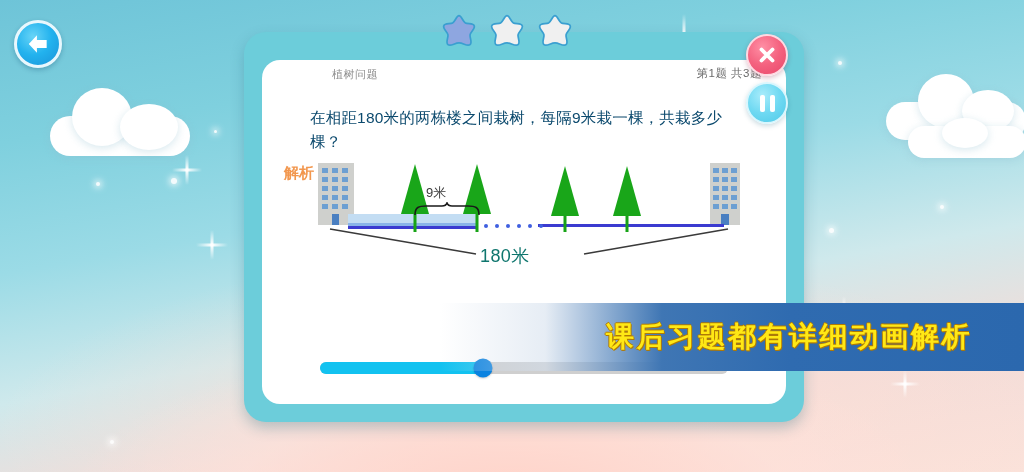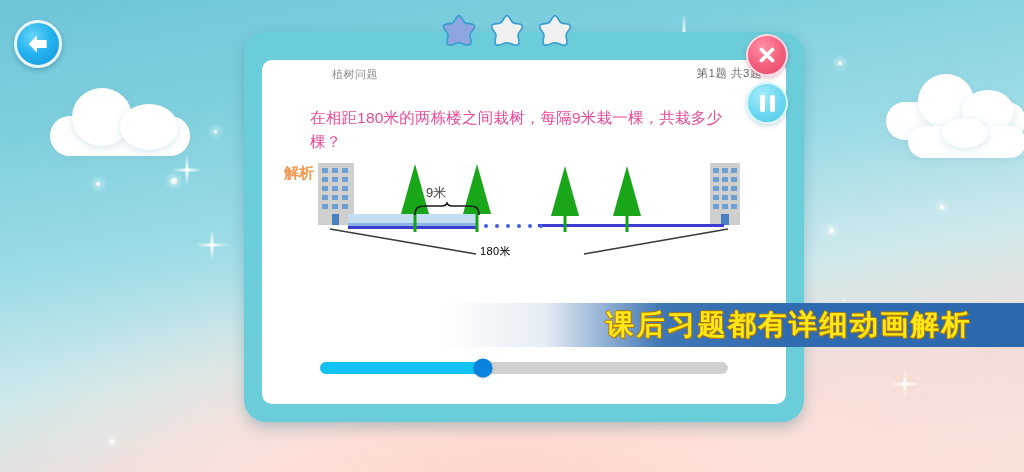--- a/index.html
+++ b/index.html
@@ -42,61 +42,61 @@
   .back-btn svg { width:26px; height:26px; }
 
   
   .card-frame {
     position:absolute; left:244px; top:32px; width:560px; height:390px;
     background:#6ccdda; border-radius:22px;
     box-shadow:0 6px 14px rgba(40,110,130,.30);
   }
   .card-inner {
     position:absolute; left:18px; top:28px; right:18px; bottom:18px;
-    background:#ffffff; border-radius:10px;text-decoration:underline;
+    background:#ffffff; border-radius:18px;text-decoration:underline;
   }
 
   
   .card-head { position:absolute; left:0; right:0; top:0; height:30px; }
   .lesson-title {
     position:absolute; left:70px; top:7px; font-size:11px; color:#8e8e8e; letter-spacing:.5px;
   }
   .q-counter {
     position:absolute; right:24px; top:6px; font-size:11.5px; color:#6b6b6b; letter-spacing:.5px;
   }
 
   
   .stars { position:absolute; left:198px; top:-18px; display:flex; gap:14px; z-index:6; }
   .star { width:34px; height:34px; }
 
   
   .question {
     position:absolute; left:48px; right:42px; top:46px;
-    font-size:15.5px; line-height:1.55; color:#ec4899; letter-spacing:.2px;
+    font-size:15.5px; line-height:1.55; color:#0c4a6e; letter-spacing:.2px;
   }
 
   
   .analysis-label {
     position:absolute; left:22px; top:104px; font-size:15px; font-weight:bold; color:#f2974e;
   }
 
   
   .diagram { position:absolute; left:48px; top:98px; width:450px; height:105px; }
   .bldg { position:absolute; background:#cfd0cd; }
   .bldg .win { position:absolute; background:#6d9fd2; }
   .bldg .door { position:absolute; background:#4a7fc1; }
   .road-base { position:absolute; background:#3b3bd0; }
   .road-hl { position:absolute; background:#c3ddf3; }
   .road-hl2 { position:absolute; background:#8ab4e8; }
   .tree { position:absolute; }
   .tree .trunk { position:absolute; background:#17a317; left:50%; transform:translateX(-50%); width:3px; }
   .brace-label { position:absolute; font-size:13px; color:#3a3a3a; }
   .dots { position:absolute; display:flex; gap:7px; }
   .dots i { width:4px; height:4px; background:#3f5fe0; border-radius:50%; display:block; }
-  .span-label { position:absolute; font-size:11px; color:#000000; letter-spacing:.4px; }
+  .span-label { position:absolute; font-size:18px; color:#0f766e; letter-spacing:.4px; }
 
   
   .formula {
     position:absolute; left:0; right:0; top:210px; text-align:center;
     font-size:16px; color:#5a5a5a; letter-spacing:.6px;
   }
 
   
   .progress-wrap {
     position:absolute; left:58px; right:58px; bottom:30px; height:12px;
@@ -118,21 +118,21 @@
   .pause-btn {
     position:absolute; left:746px; top:82px; width:42px; height:42px; border-radius:50%;
     background:radial-gradient(circle at 38% 30%, #a8ecfb 0%, #6fd9f2 50%, #4ec9e8 100%);
     border:2px solid #d9f6fd; box-shadow:0 2px 5px rgba(20,90,120,.22);
     display:flex; align-items:center; justify-content:center; cursor:pointer; z-index:20;
   }
   .pause-btn .bar { width:5px; height:17px; background:#fff; border-radius:2px; margin:0 2.5px; }
 
   
   .banner {
-    position:absolute; left:440px; top:303px; width:584px; height:44px; z-index:30;
+    position:absolute; left:440px; top:303px; width:584px; height:68px; z-index:30;
     background:linear-gradient(to right, rgba(255,255,255,0) 0%, rgba(210,222,236,.55) 18%, #3f76b4 38%, #2f6bb0 60%, #2b68ae 100%);
     display:flex; align-items:center; justify-content:flex-end;
   }
   .banner span {
     font-size:28px; font-weight:bold; color:#ffe815; letter-spacing:2.5px;
     padding-right:52px; text-shadow:1px 1px 0 #b07a05, -1px 0 0 #b07a05, 0 -1px 0 #b07a05, 0 1px 0 #b07a05;
     font-family:"DejaVu Sans",sans-serif;
   }
 </style>
 </head>

